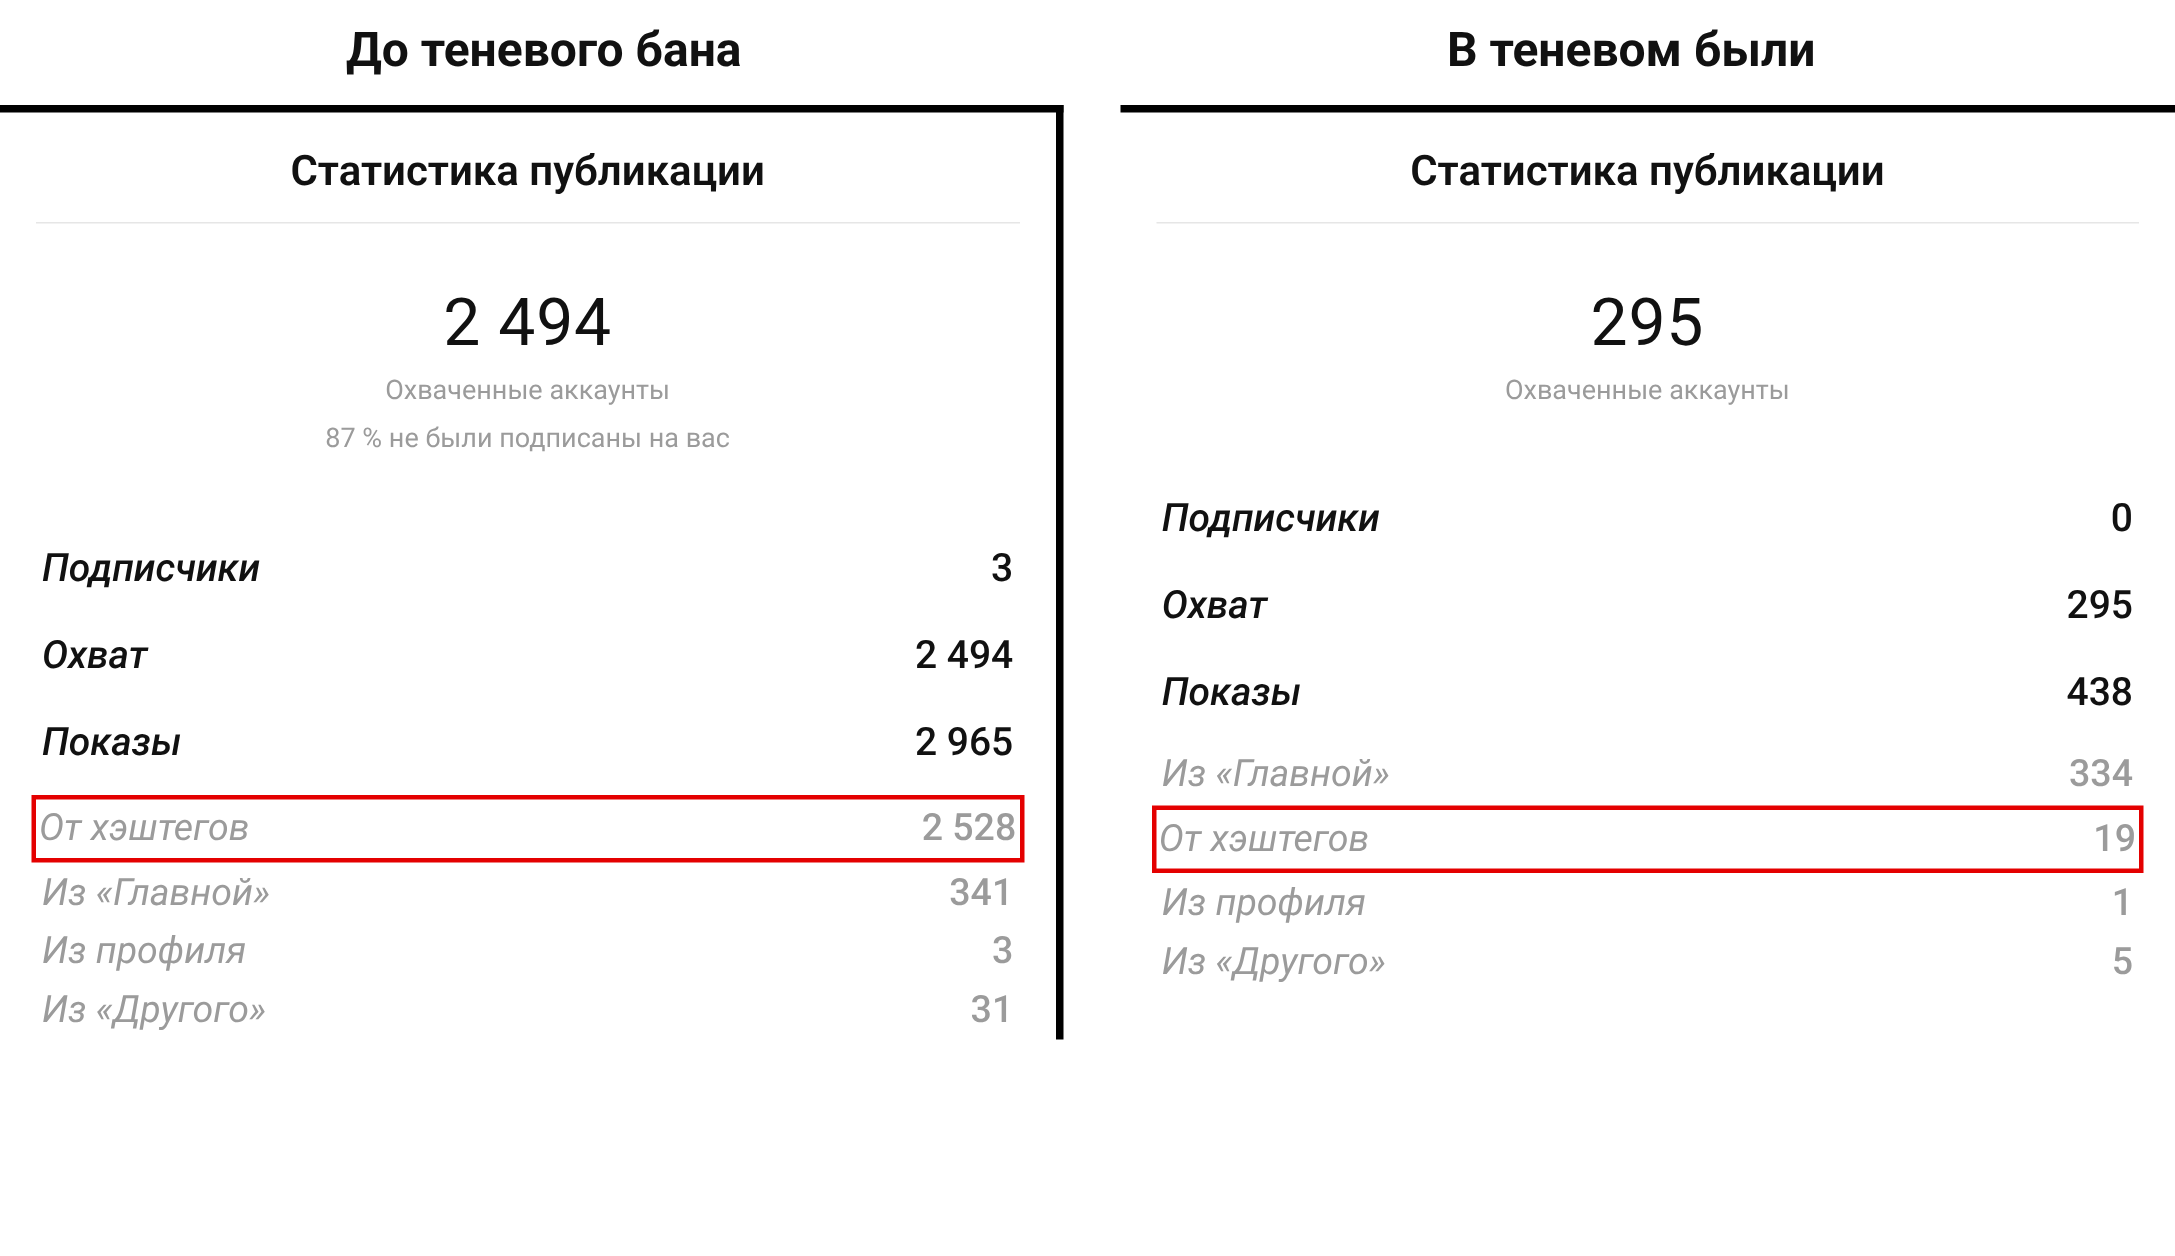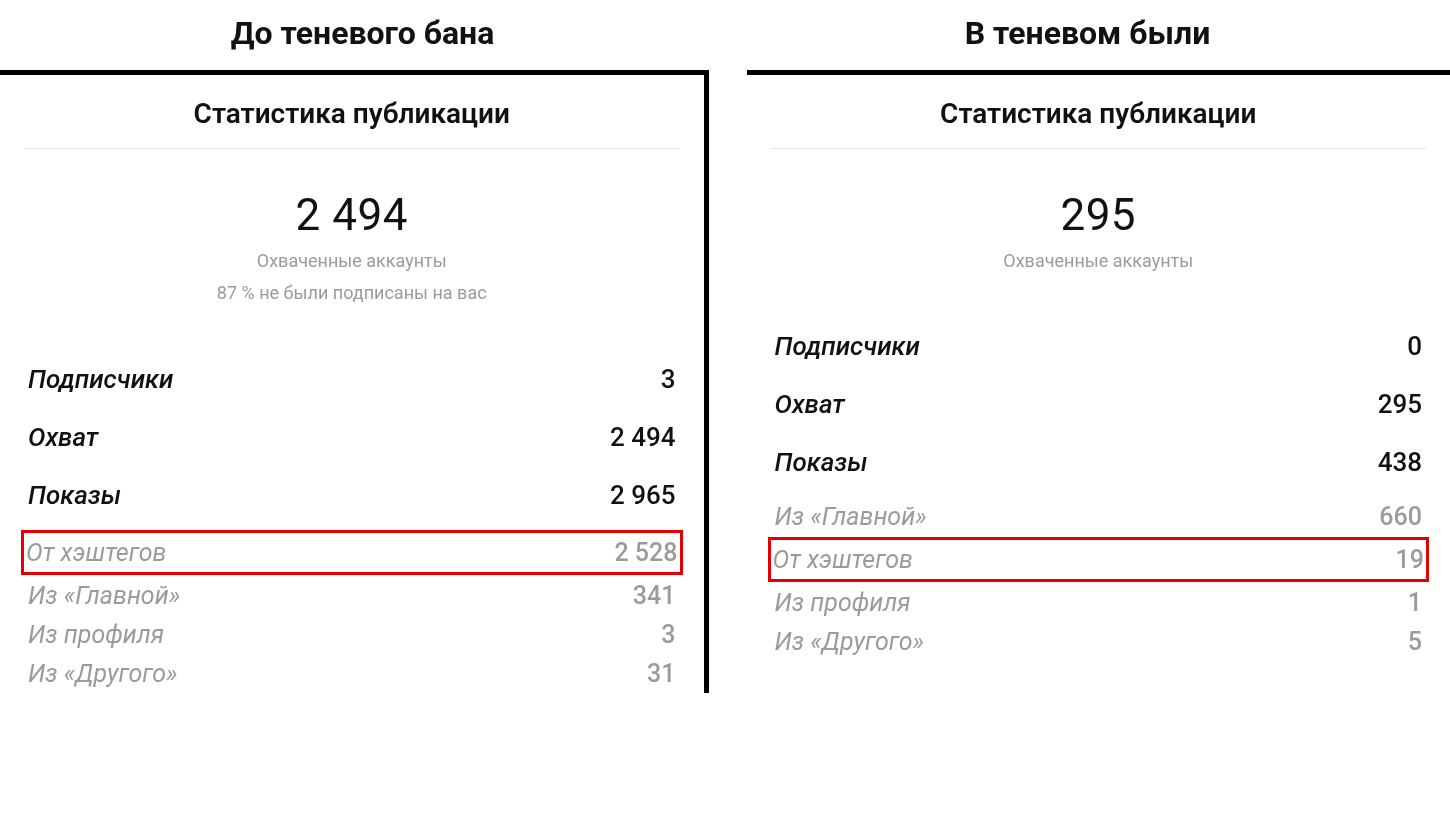--- a/index.html
+++ b/index.html
@@ -175,21 +175,21 @@
         <div class="row primary-gap">
           <span class="row-label">Охват</span>
           <span class="row-value">295</span>
         </div>
         <div class="row primary-gap">
           <span class="row-label">Показы</span>
           <span class="row-value">438</span>
         </div>
         <div class="row secondary">
           <span class="row-label">Из «Главной»</span>
-          <span class="row-value">660</span>
+          <span class="row-value">334</span>
         </div>
         <div class="row secondary highlight">
           <span class="row-label">От хэштегов</span>
           <span class="row-value">19</span>
         </div>
         <div class="row secondary">
           <span class="row-label">Из профиля</span>
           <span class="row-value">1</span>
         </div>
         <div class="row secondary">

